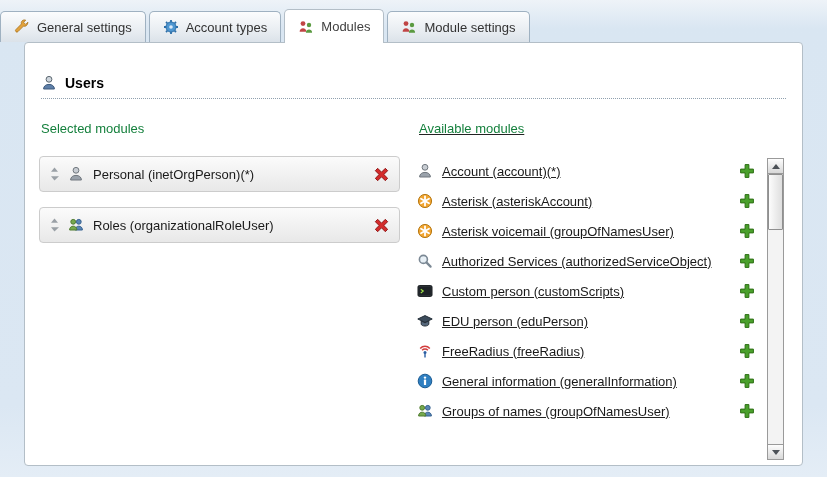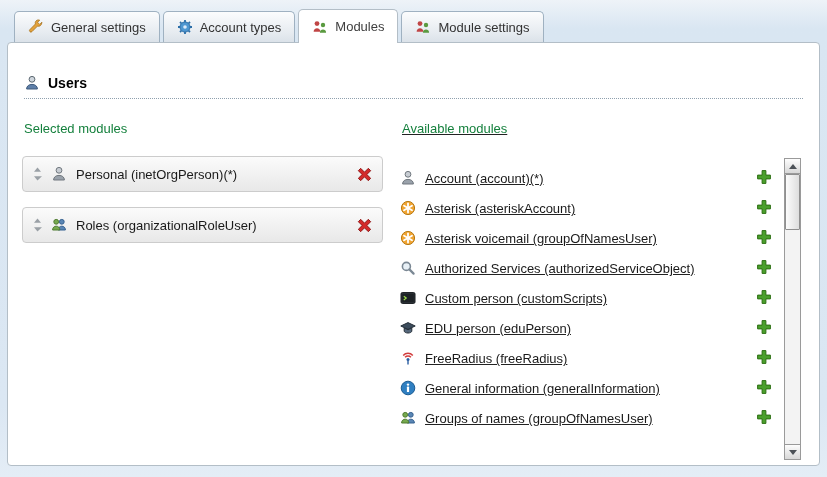--- a/index.html
+++ b/index.html
@@ -5,39 +5,39 @@
   * { box-sizing: border-box; }
   html,body { margin:0; padding:0; }
   body {
     width:827px; height:477px; overflow:hidden;
     font-family:"Liberation Sans", sans-serif;
     background: linear-gradient(180deg,#eef3f8 0%, #d9e6f2 6%, #dbe7f3 85%, #e4edf6 100%);
     color:#222;
   }
   .tabbar {
     display:flex; align-items:flex-end; gap:3px;
-    padding:9px 0 0 14px; position:relative; z-index:2;
+    padding:9px 0 0 0; position:relative; z-index:2;
   }
   .tab {
     display:flex; align-items:center; gap:7px;
     height:31px; padding:0 13px;
     border:1px solid #9fb1c1; border-bottom:none;
     border-radius:5px 5px 0 0;
     background:linear-gradient(#fbfcfd,#e6ebf0 70%,#dbe2e9);
     font-size:13px; color:#333; cursor:pointer; white-space:nowrap;
   }
   .tab.active {
     background:#fff; border-color:#b3bec7;
     height:34px; margin-bottom:-1px; position:relative; z-index:3; color:#404040;
   }
   .ticon, .micon, .uicon { display:inline-flex; width:16px; height:16px; align-items:center; justify-content:center; }
   .ticon svg, .micon svg, .uicon svg { display:block; }
   .panel {
     position:relative; z-index:1;
-    margin:0 7px; height:424px;
+    margin:0 24px; height:424px;
     background:#fff; border:1px solid #b3bec7; border-radius:4px;
   }
   .users-header {
     display:flex; align-items:center; gap:8px;
     margin:32px 16px 0 16px; padding-bottom:7px;
     border-bottom:1px dotted #8fa0ae;
     font-weight:bold; font-size:14px; color:#000;
   }
   .columns { display:flex; padding:14px 18px 0 14px; }
   .left-col { width:360px; flex:none; }
@@ -47,21 +47,21 @@
     display:flex; align-items:center; gap:9px;
     width:361px; padding:8px 9px; margin-bottom:15px;
     background:linear-gradient(#fbfbfb,#e8e8e8);
     border:1px solid #cccccc; border-radius:4px;
     font-size:13px; color:#1a1a1a;
   }
   .drag { display:inline-flex; width:10px; cursor:grab; align-items:center; justify-content:center; }
   .mlabel { flex:1; }
   .del, .add { display:inline-flex; width:18px; height:18px; align-items:center; justify-content:center; cursor:pointer; }
   .list-area { position:relative; padding-right:28px; }
-  .avail-row { display:flex; align-items:flex-end; gap:9px; height:30px; font-size:13px; color:#1a1a1a; }
+  .avail-row { display:flex; align-items:center; gap:9px; height:30px; font-size:13px; color:#1a1a1a; }
   .avail-label { flex:1; white-space:nowrap; overflow:hidden; }
   .scrollbar {
     position:absolute; right:0; top:2px; width:17px; height:302px;
     border:1px solid #9a9a9a; background:#efefef;
     display:flex; flex-direction:column;
   }
   .sb-btn {
     height:15px; flex:none; display:flex; align-items:center; justify-content:center;
     background:linear-gradient(#fdfdfd,#d8d8d8); cursor:pointer;
   }

